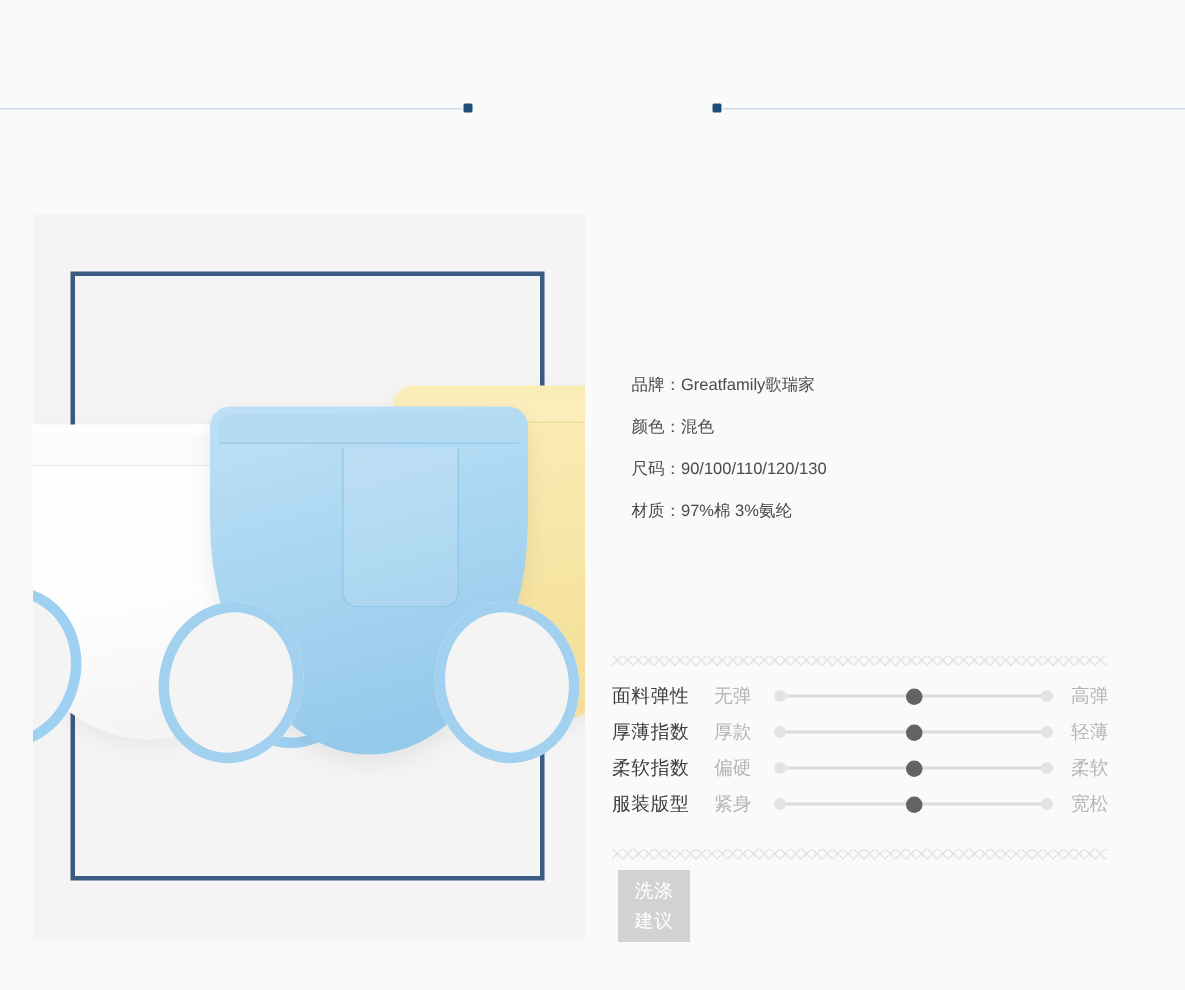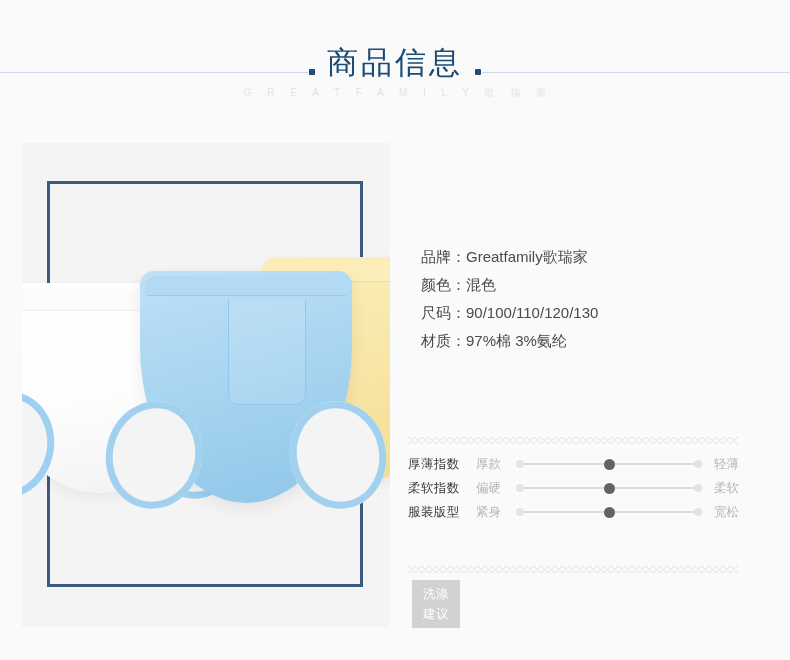--- a/index.html
+++ b/index.html
@@ -163,21 +163,21 @@
   }
   #brief-yellow .leg { box-shadow: 0 0 0 7px #f6e5a5 inset; }
 
   
   #spec-list {
     position: absolute;
     left: 421px; top: 243px;
     width: 340px;
   }
   .spec-row {
-    font-size: 15px;
+    font-size: 11px;
     color: #4a4a4a;
     line-height: 28px;
     white-space: nowrap;
   }
   .spec-label { color: #4a4a4a; }
   .spec-value { color: #4a4a4a; }
 
   
   .zigzag {
     position: absolute;
@@ -278,23 +278,21 @@
 </style>
 </head>
 <body>
 
 <div id="header">
   <div id="title-rule-left"></div>
   <div id="dot-left"></div>
   <div id="dot-right"></div>
   <div id="title-rule-right"></div>
 
-  <div id="page-title">商品信息</div>
-
-  <div id="brand-subtitle">G R E A T F A M I L Y  歌 瑞 家</div>
+
 </div>
 
 <div id="photo-panel">
 
   <div id="product-photo">
 
     <div class="brief" id="brief-white">
       <div class="waist"></div>
       <div class="leg l"></div>
       <div class="leg r"></div>
@@ -337,20 +335,31 @@
     <span class="spec-label">材质：</span><span class="spec-value">97%棉 3%氨纶</span>
   </div>
 
 </div>
 
 <div class="zigzag" id="zigzag-top"></div>
 <div class="zigzag" id="zigzag-bottom"></div>
 
 <div id="attributes">
 
+  <div class="attr-row">
+    <span class="attr-name">面料弹性</span>
+    <span class="attr-min">无弹</span>
+    <span class="attr-track">
+      <span class="rail"></span>
+      <span class="node start"></span>
+      <span class="node mid" style="left: 50%; margin-left: -5.5px;"></span>
+      <span class="node end"></span>
+    </span>
+    <span class="attr-max">高弹</span>
+  </div>
 
   <div class="attr-row">
     <span class="attr-name">厚薄指数</span>
     <span class="attr-min">厚款</span>
     <span class="attr-track">
       <span class="rail"></span>
       <span class="node start"></span>
       <span class="node mid" style="left: 50%; margin-left: -5.5px;"></span>
       <span class="node end"></span>
     </span>

